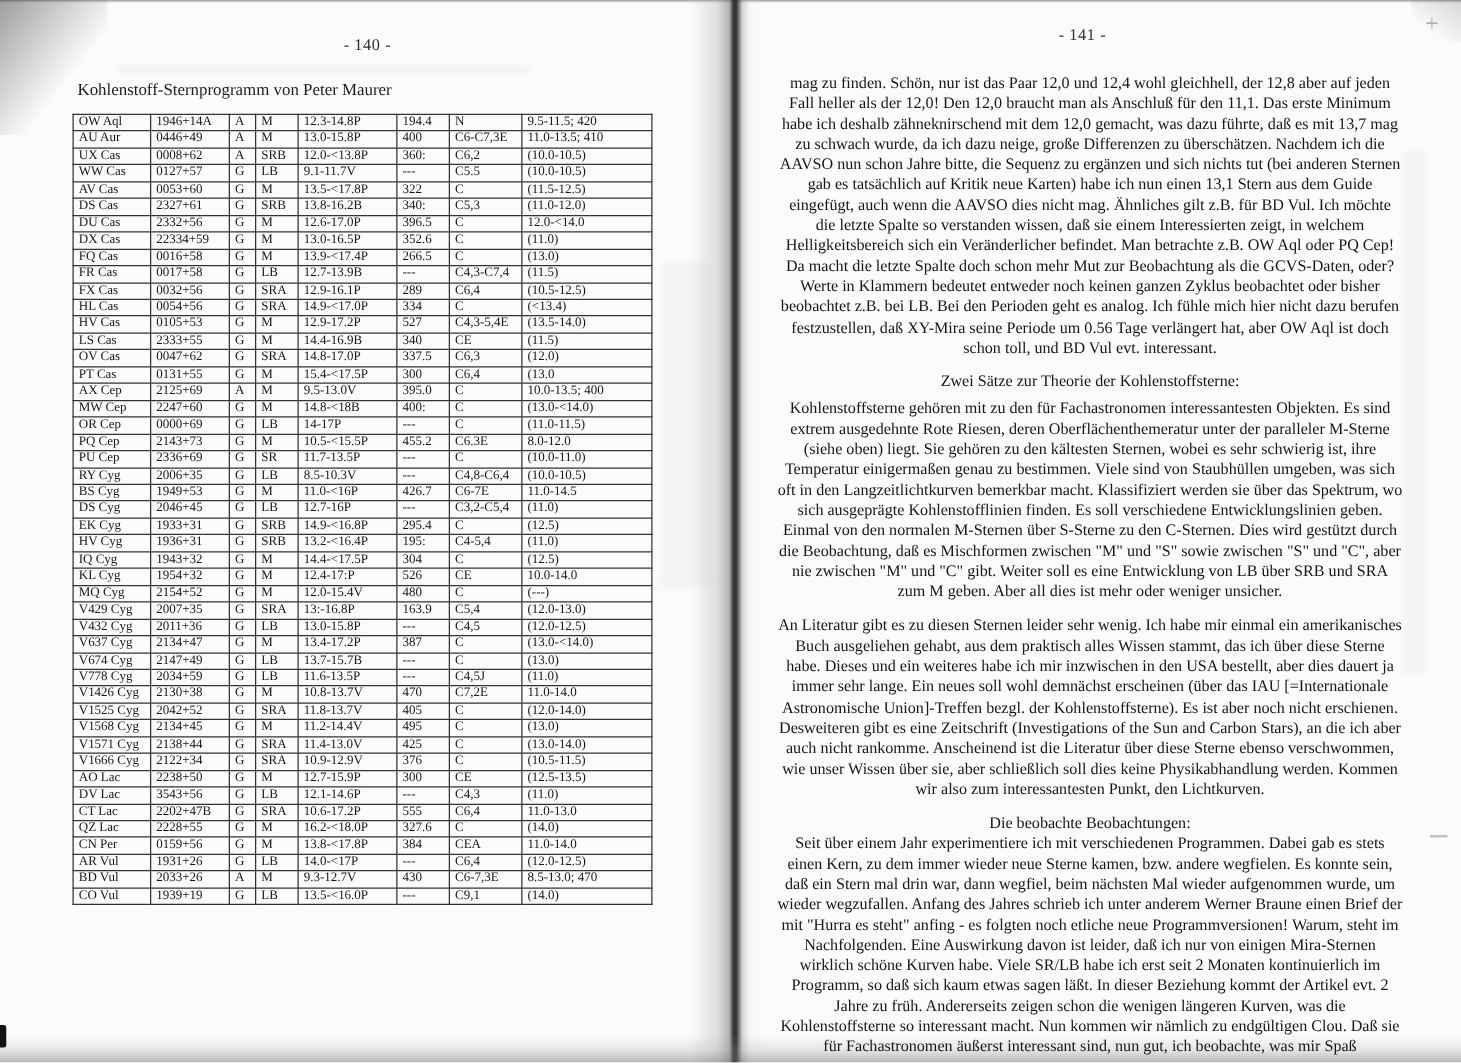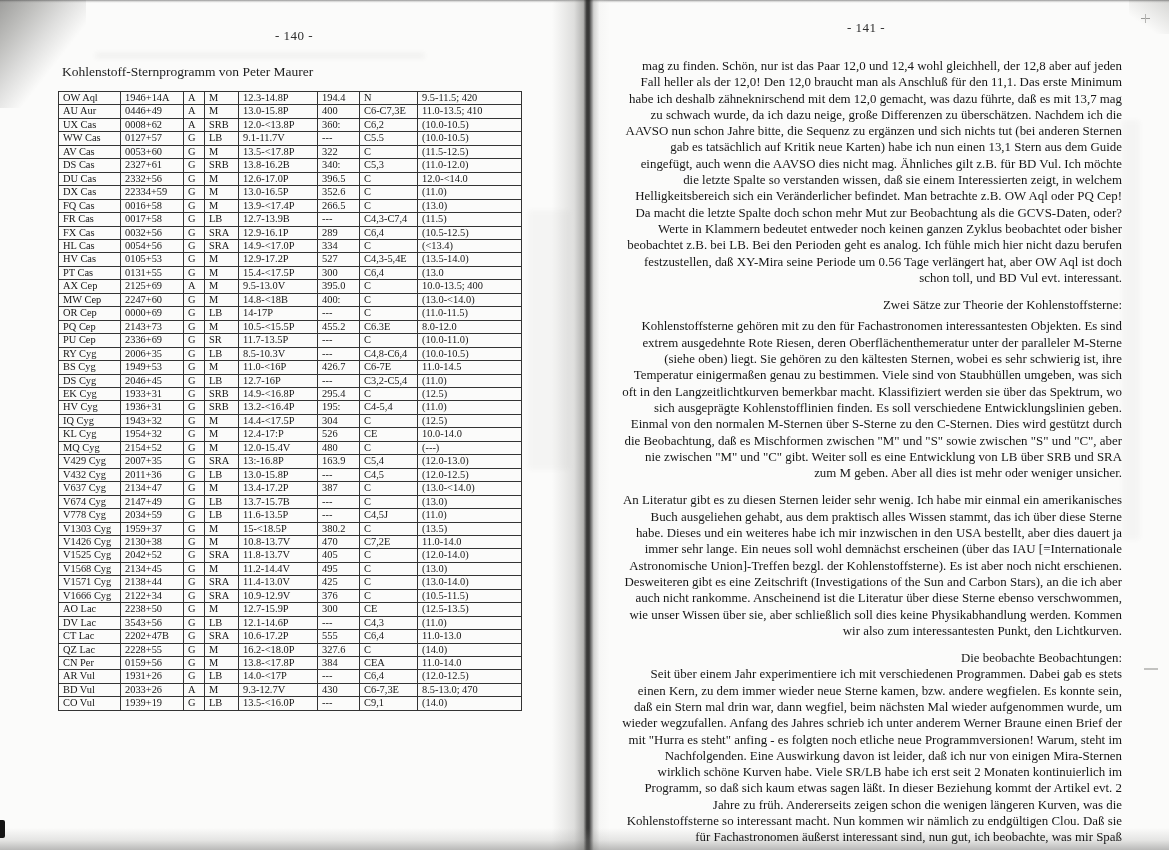--- a/index.html
+++ b/index.html
@@ -42,21 +42,21 @@
     border-collapse:collapse;table-layout:fixed;}
   table.stars td{
     border:1px solid var(--border);
     font-family:"Liberation Serif",serif;font-size:10.4px;color:var(--ink);
     height:12.45px;line-height:12.45px;padding:0 2px 0 4px;
     white-space:nowrap;overflow:hidden;vertical-align:middle;}
   
   .text-col{position:absolute;left:622px;top:58px;width:500px;}
   .text-col p{
     font-family:"Liberation Serif",serif;font-size:12.9px;line-height:16.3px;
-    color:var(--ink);margin:0 0 11px 0;text-align:right;}
+    color:var(--ink);margin:0 0 11px 0;text-align:center;}
   .text-col p.heading{margin:2px 0 5px 0;}
   .text-col p.heading-tight{margin:8px 0 0 0;}
 </style>
 </head>
 <body>
 
 <div class="scan">
 
   <div class="corner-tl"></div>
   <div class="corner-tr"></div>
@@ -212,20 +212,40 @@
             <td>HV Cas</td>
             <td>0105+53</td>
             <td>G</td>
             <td>M</td>
             <td>12.9-17.2P</td>
             <td>527</td>
             <td>C4,3-5,4E</td>
             <td>(13.5-14.0)</td>
           </tr>
           <tr>
+            <td>LS Cas</td>
+            <td>2333+55</td>
+            <td>G</td>
+            <td>M</td>
+            <td>14.4-16.9B</td>
+            <td>340</td>
+            <td>CE</td>
+            <td>(11.5)</td>
+          </tr>
+          <tr>
+            <td>OV Cas</td>
+            <td>0047+62</td>
+            <td>G</td>
+            <td>SRA</td>
+            <td>14.8-17.0P</td>
+            <td>337.5</td>
+            <td>C6,3</td>
+            <td>(12.0)</td>
+          </tr>
+          <tr>
             <td>PT Cas</td>
             <td>0131+55</td>
             <td>G</td>
             <td>M</td>
             <td>15.4-&lt;17.5P</td>
             <td>300</td>
             <td>C6,4</td>
             <td>(13.0</td>
           </tr>
           <tr>
@@ -400,30 +420,20 @@
           </tr>
           <tr>
             <td>V778 Cyg</td>
             <td>2034+59</td>
             <td>G</td>
             <td>LB</td>
             <td>11.6-13.5P</td>
             <td>---</td>
             <td>C4,5J</td>
             <td>(11.0)</td>
-          </tr>
-          <tr>
-            <td>V1303 Cyg</td>
-            <td>1959+37</td>
-            <td>G</td>
-            <td>M</td>
-            <td>15-&lt;18.5P</td>
-            <td>380.2</td>
-            <td>C</td>
-            <td>(13.5)</td>
           </tr>
           <tr>
             <td>V1426 Cyg</td>
             <td>2130+38</td>
             <td>G</td>
             <td>M</td>
             <td>10.8-13.7V</td>
             <td>470</td>
             <td>C7,2E</td>
             <td>11.0-14.0</td>

